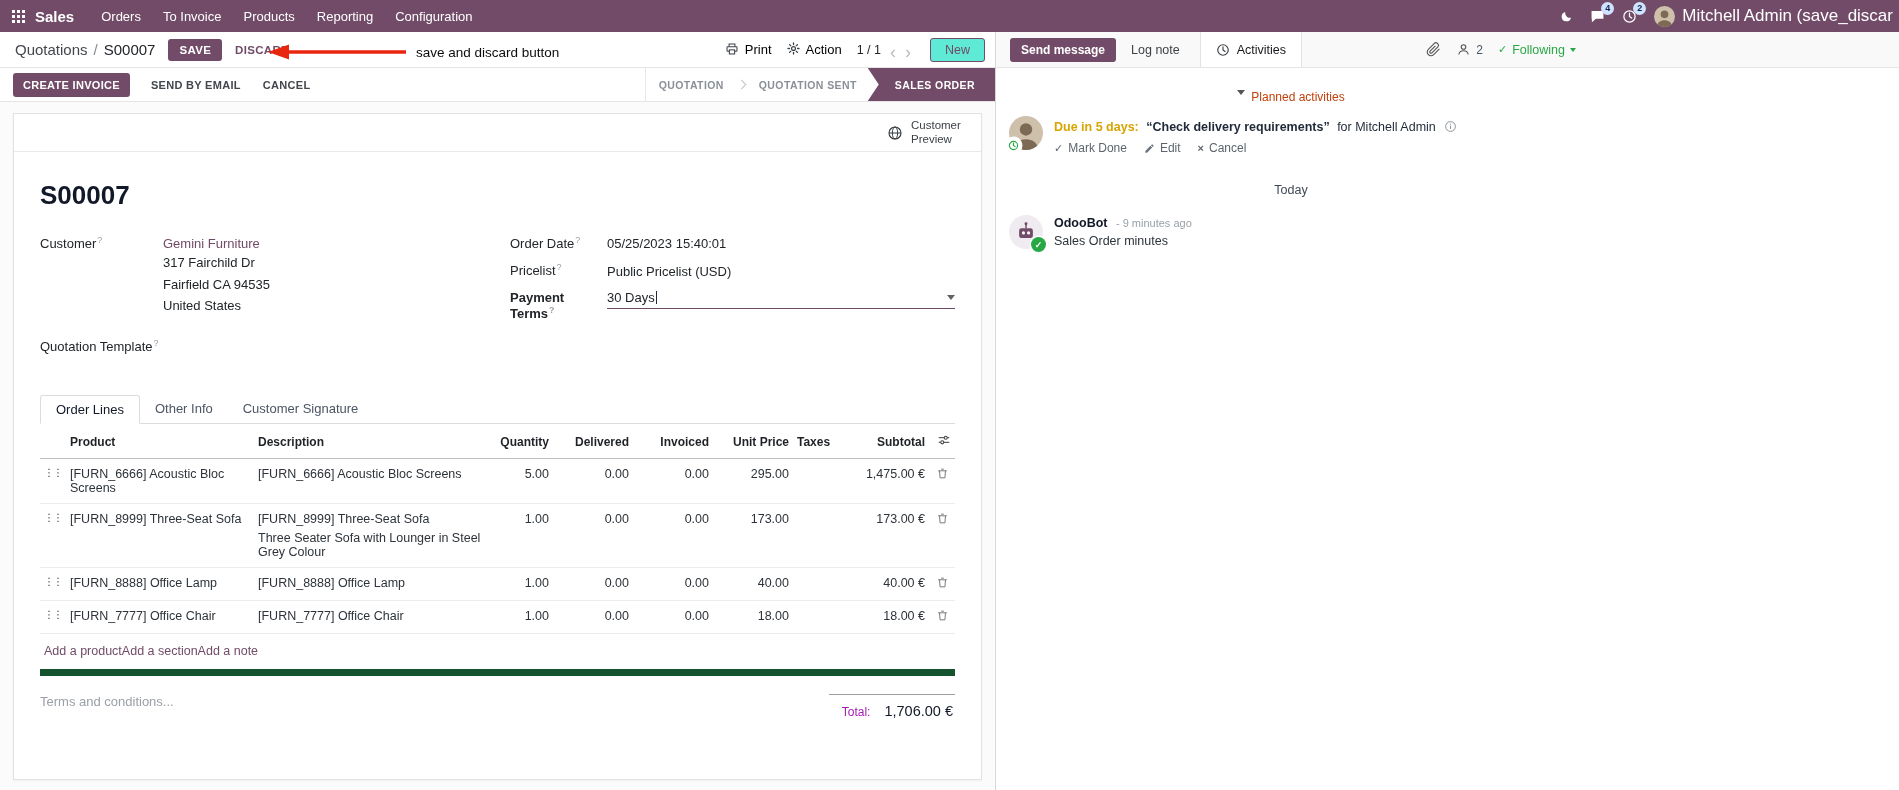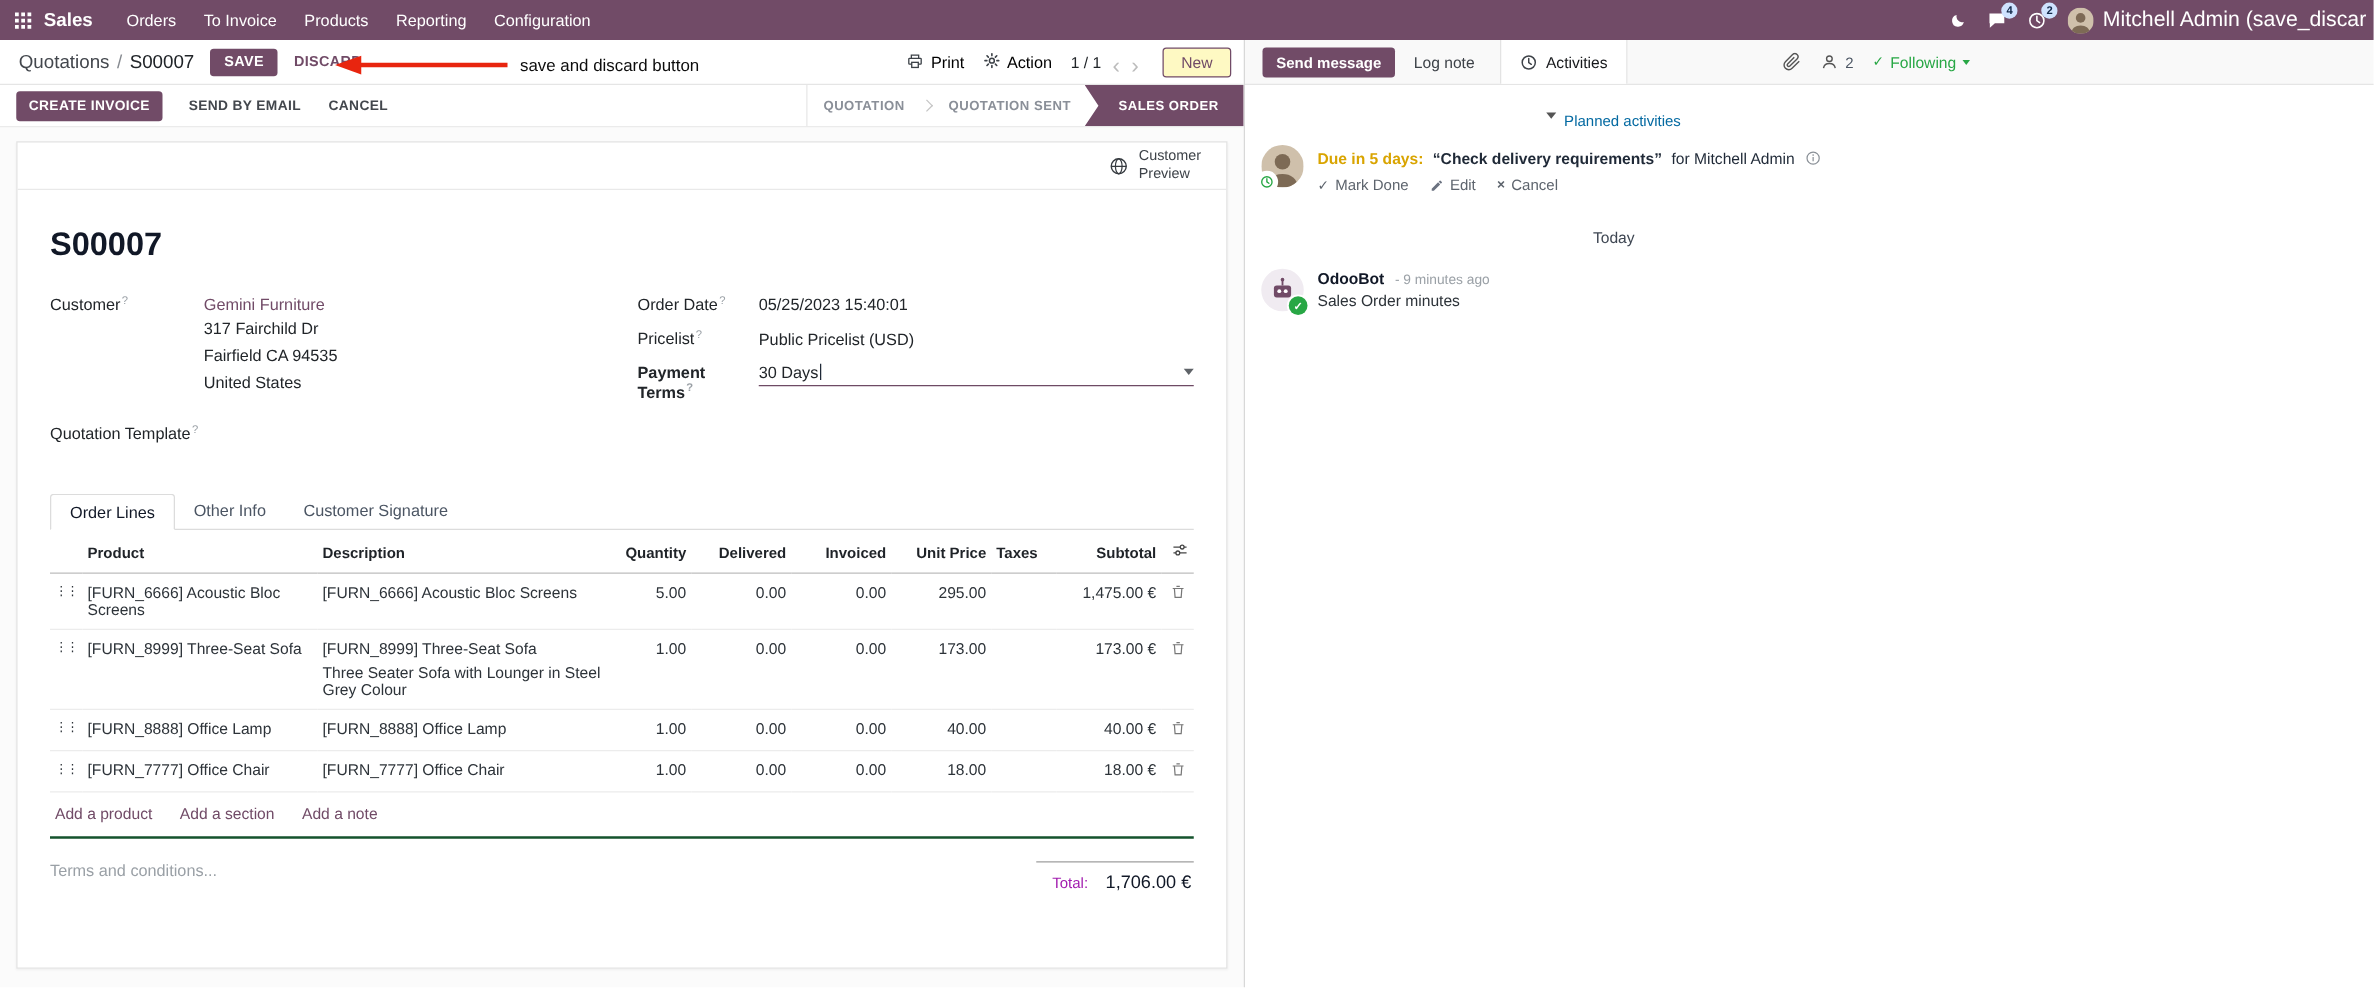--- a/index.html
+++ b/index.html
@@ -33,21 +33,21 @@
   .bc-parent{color:#43474d;cursor:pointer}
   .bc-sep{color:#868a90}
   .bc-current{color:#212529}
   .btn-save{background:#714B67;color:#fff;border:none;font-family:inherit;font-size:11.5px;font-weight:700;letter-spacing:.3px;padding:5px 11px;border-radius:3px;margin-left:13px;cursor:pointer}
   .btn-discard{background:none;border:none;font-family:inherit;color:#714B67;font-size:11.5px;font-weight:700;letter-spacing:.3px;padding:5px 9px;margin-left:4px;cursor:pointer}
   .cp-right{margin-left:auto;display:flex;align-items:center;gap:15px}
   .cp-tool{display:flex;align-items:flex-start;gap:6px;font-size:13px;color:#000000;cursor:pointer;white-space:nowrap}
   .pager{display:flex;align-items:flex-end;gap:9px}
   .pager-count{font-size:12.5px;color:#212529}
   .pager-arrow{color:#bcbcbc;font-size:18px;line-height:10px;cursor:default}
-  .btn-new{border:1px solid #714B67;background:#fef9c3;color:#714B67;font-family:inherit;font-size:12.5px;padding:4px 14px;border-radius:3px;cursor:pointer;margin-left:4px}
+  .btn-new{border:1px solid #714B67;background:#5eead4;color:#714B67;font-family:inherit;font-size:12.5px;padding:4px 14px;border-radius:3px;cursor:pointer;margin-left:4px}
 
   
   .statusbar{flex:0 0 34px;height:34px;display:flex;align-items:stretch;border-bottom:1px solid #e5e5e5;background:#fff}
   .sb-left{display:flex;align-items:center;padding-left:13px}
   .btn-primary{background:#714B67;color:#fff;border:none;font-family:inherit;font-size:11px;font-weight:700;letter-spacing:.3px;padding:6px 10px;border-radius:3px;margin-right:12px;cursor:pointer}
   .btn-flat{background:none;border:none;font-family:inherit;color:#43474d;font-size:11px;font-weight:700;letter-spacing:.3px;padding:6px 9px;margin-right:4px;cursor:pointer}
   .sb-states{margin-left:auto;display:flex;align-items:stretch;border-left:1px solid #e8e8e8}
   .state{display:flex;align-items:center;font-size:10.5px;font-weight:700;letter-spacing:.4px;color:#8a8f98;padding:0 13px;cursor:pointer;white-space:nowrap}
   .state-chev{align-self:center;width:7px;height:7px;border-top:1px solid #c4c4c4;border-right:1px solid #c4c4c4;transform:rotate(45deg);margin:0 1px}
   .state-active{background:#714B67;color:#fff;padding:0 20px 0 27px;clip-path:polygon(0 0,100% 0,100% 100%,0 100%,11px 50%);margin-left:-2px}
@@ -87,21 +87,21 @@
   .lines thead th.num{text-align:right}
   .lines tbody td{padding:8px 4px;border-bottom:1px solid #ececec;color:#2d3339;vertical-align:top;cursor:pointer}
   .lines td.num{text-align:right;white-space:nowrap}
   .c-drag{color:#c6c6c6;font-size:10px;letter-spacing:-1px;cursor:grab}
   .edited{color:#2d6cdf}
   .desc2{margin-top:5px}
   .desc2:empty{display:none}
   .c-trash{text-align:center;cursor:pointer}
   .th-gear{text-align:right !important;cursor:pointer}
 
-  .add-links{display:flex;gap:22px;padding:10px 4px 11px;border-bottom:2px solid #14532d;font-size:12.5px}
+  .add-links{display:flex;padding:10px 4px 11px;border-bottom:7px solid #14532d;font-size:12.5px}
   .add-link{color:#714B67;cursor:pointer}
 
   .sheet-bottom{display:flex;justify-content:space-between;align-items:flex-start;margin-top:18px}
   .terms{color:#9aa0a6;cursor:text}
   .total-box{border-top:1px solid #9e9e9e;min-width:126px;padding:8px 2px 0 10px;display:flex;align-items:baseline;gap:14px;justify-content:flex-end}
   .total-label{font-size:12px;color:#a21caf}
   .total-value{font-size:14.5px;font-weight:400;color:#111827}
 
   
   .chatter-topbar{flex:0 0 36px;height:36px;border-bottom:1px solid #e5e5e5;background:#f9f9f9;display:flex;align-items:stretch}
@@ -110,21 +110,21 @@
   .btn-lognote{background:none;border:none;font-family:inherit;color:#3d4248;font-size:12.5px;padding:5px 10px;margin-left:5px;align-self:center;cursor:pointer}
   .tab-activities{display:flex;align-items:center;gap:7px;padding:0 15px;border-left:1px solid #e3e3e3;border-right:1px solid #e3e3e3;background:#fff;color:#16181b;font-size:12.5px;margin-left:10px;cursor:pointer}
   .ct-right{margin-left:auto;display:flex;align-items:center;gap:15px;padding-right:10px}
   .followers{display:flex;align-items:center;gap:5px;color:#4b5563;font-size:12px;cursor:pointer}
   .following{display:flex;align-items:center;gap:5px;color:#28a745;font-size:12.5px;cursor:pointer}
   .ic-g{color:#28a745;font-size:11px}
   .caret-sm{width:0;height:0;border-left:3.5px solid transparent;border-right:3.5px solid transparent;border-top:4px solid #28a745}
 
   .chatter-body{flex:1;padding-top:12px;overflow:hidden}
   .chatter-col{width:590px}
-  .planned-header{display:flex;justify-content:center;align-items:flex-start;gap:6px;font-size:12px;color:#0369a1;margin:10px 0 12px;cursor:pointer}
+  .planned-header{display:flex;justify-content:center;align-items:flex-start;gap:6px;font-size:12px;color:#c2410c;margin:10px 0 12px;cursor:pointer}
   .caret-down{width:0;height:0;border-left:4px solid transparent;border-right:4px solid transparent;border-top:5px solid #555}
 
   .activity,.message{display:flex;gap:11px;padding:0 13px}
   .avatar{width:34px;height:34px;border-radius:50%;position:relative;flex:0 0 34px}
   .avatar-inner{width:34px;height:34px;border-radius:50%;overflow:hidden;display:block}
   .avatar-bot{background:#f0ebf1;display:flex;align-items:center;justify-content:center}
   .sub-badge{position:absolute;width:15px;height:15px;border-radius:50%;background:#fff;display:flex;align-items:center;justify-content:center;box-shadow:0 0 0 1.5px #fff}
   .sub-badge.bl{left:-3px;bottom:-3px}
   .sub-badge.br{right:-3px;bottom:-3px;background:#28a745;color:#fff;font-size:9px;font-weight:700}
   .activity-line1{font-size:12.5px;color:#1f2937;line-height:1.45;padding-top:2px}

